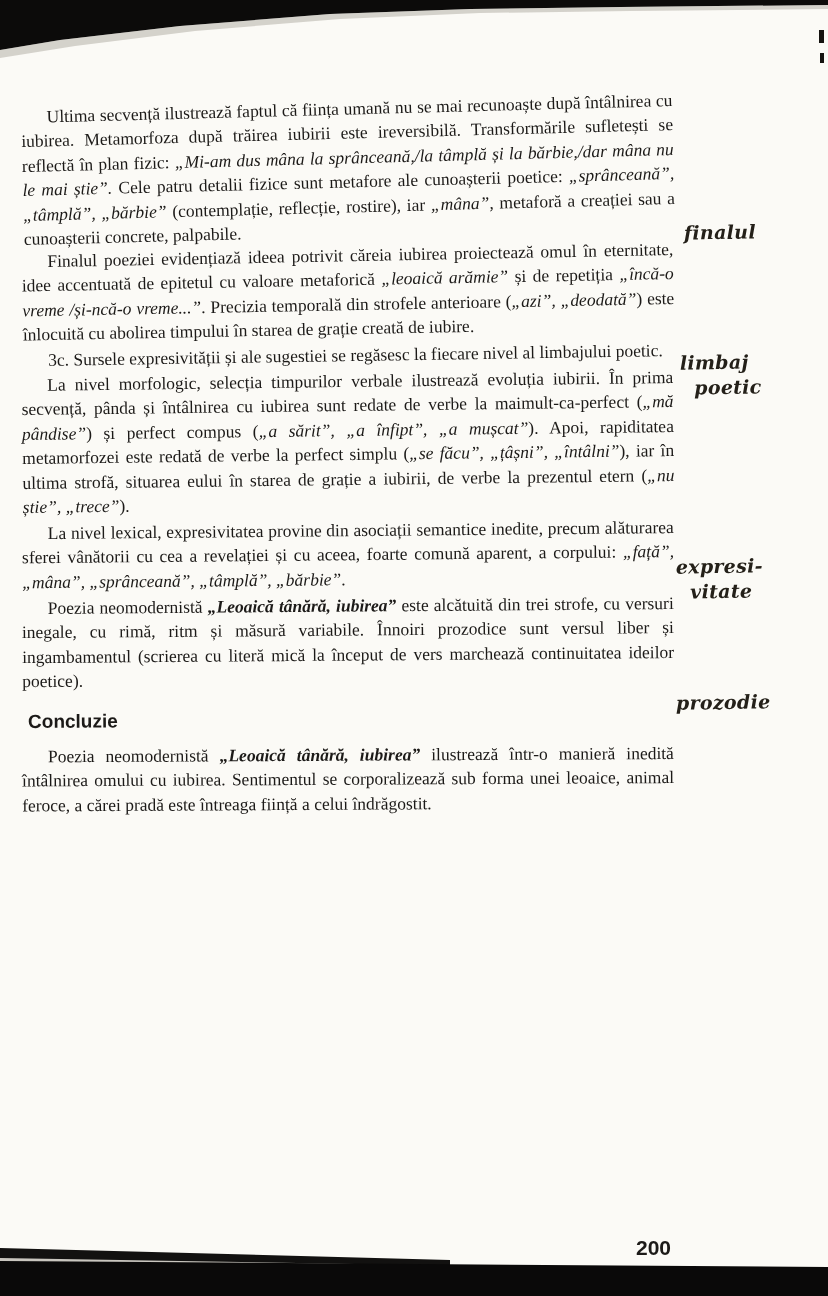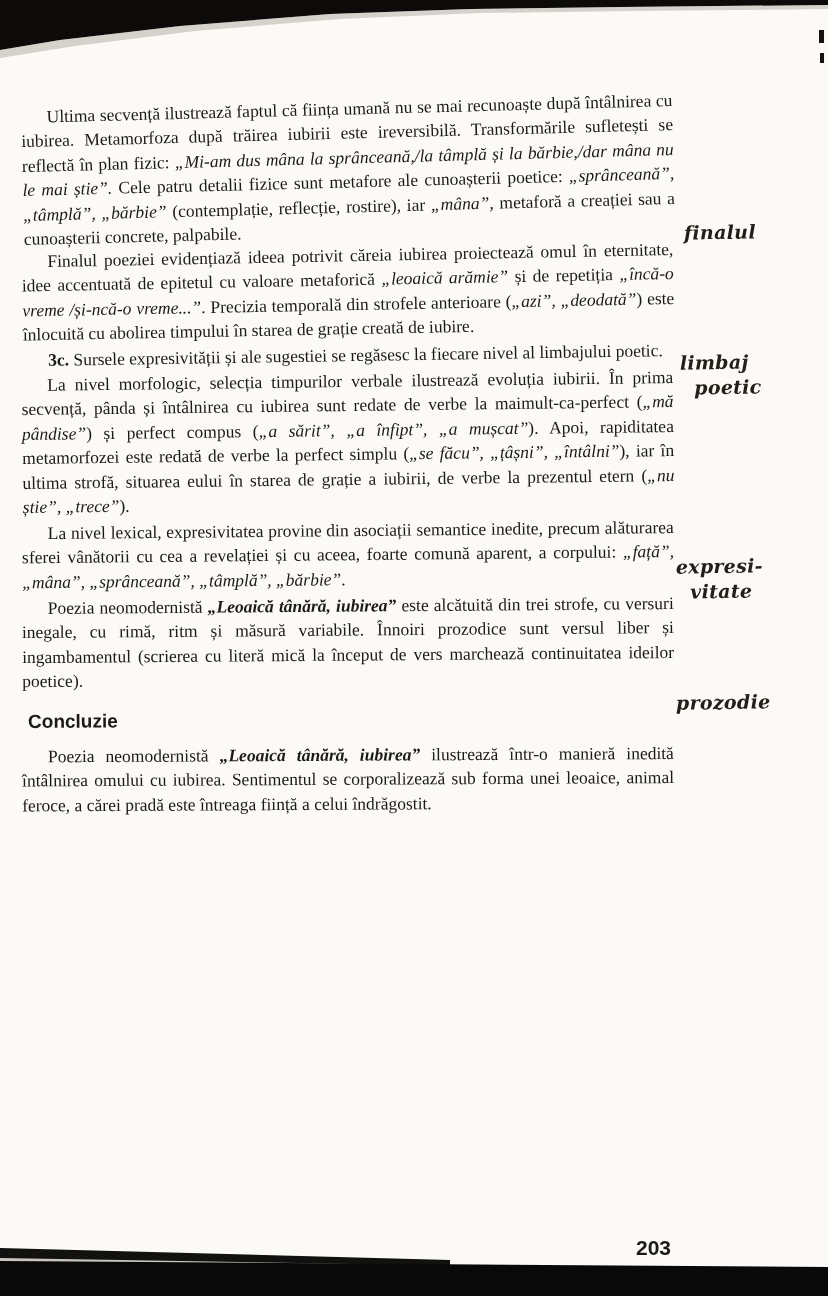--- a/index.html
+++ b/index.html
@@ -29,21 +29,21 @@
   .para {
     font-size: 17.5px;
     line-height: 24.4px;
     text-align: justify;
     text-indent: 26px;
     margin: 0 0 3px 0;
     hyphens: auto;
   }
   .seg-n { font-style: normal; }
   .seg-i { font-style: italic; }
-  .seg-b { font-weight: bold; }
+  .seg-b { font-weight: normal; }
   .seg-bi { font-weight: bold; font-style: italic; }
   
   .p1 { transform: rotate(-1.5deg); transform-origin: 100% 50%; }
   .p2 { transform: rotate(-1.1deg); transform-origin: 100% 50%; }
   .p3 { transform: rotate(-0.9deg); transform-origin: 100% 50%; }
   .p4 { transform: rotate(-0.7deg); transform-origin: 100% 50%; }
   .p5 { transform: rotate(-0.55deg); transform-origin: 100% 50%; }
   .p6 { transform: rotate(-0.45deg); transform-origin: 100% 50%; }
   .p7 { transform: rotate(-0.3deg); transform-origin: 100% 50%; }
   .heading {
@@ -110,15 +110,15 @@
     <p class="para p7"><span class="seg seg-n">Poezia neomodernistă </span><span class="seg seg-bi">„Leoaică tânără, iubirea”</span><span class="seg seg-n"> ilustrează într-o manieră inedită întâlnirea omului cu iubirea. Sentimentul se corporalizează sub forma unei leoaice, animal feroce, a cărei pradă este întreaga ființă a celui îndrăgostit.</span></p>
   </main>
 
   <aside>
     <div class="note note-finalul">finalul</div>
     <div class="note note-limbaj">limbaj<br>poetic</div>
     <div class="note note-expresivitate">expresi-<br>vitate</div>
     <div class="note note-prozodie">prozodie</div>
   </aside>
 
-  <div class="page-number">203</div>
+  <div class="page-number">200</div>
 
 </div>
 
 </body></html>

